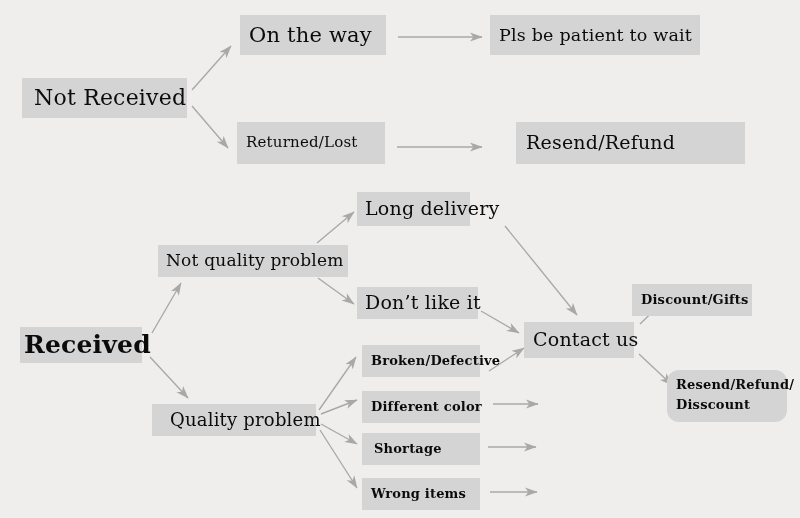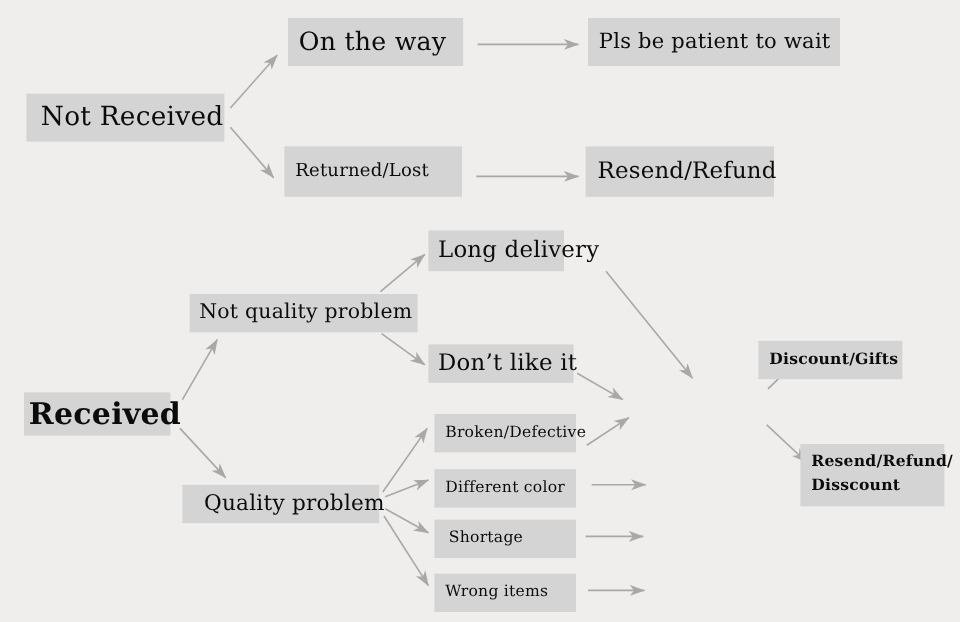--- a/index.html
+++ b/index.html
@@ -51,21 +51,21 @@
   }
   #n-pls-wait {
     left: 490px; top: 15px; width: 210px; height: 40px;
     font-size: 17.5px; padding-left: 9px;
   }
   #n-returned-lost {
     left: 237px; top: 122px; width: 148px; height: 42px;
     font-size: 15px; padding-left: 9px;
   }
   #n-resend-refund {
-    left: 488px; top: 122px; width: 157px; height: 42px;
+    left: 516px; top: 122px; width: 229px; height: 42px;
     font-size: 19px; padding-left: 10px;
   }
   
   #n-received {
     left: 20px; top: 327px; width: 122px; height: 36px;
     font-size: 25px; padding-left: 4px; font-weight: 600;
   }
   #n-not-quality {
     left: 158px; top: 245px; width: 190px; height: 32px;
     font-size: 17px; padding-left: 8px;
@@ -78,37 +78,37 @@
     left: 357px; top: 287px; width: 121px; height: 32px;
     font-size: 19px; padding-left: 8px;
   }
   #n-quality {
     left: 152px; top: 404px; width: 164px; height: 32px;
     font-size: 18px; padding-left: 18px;
   }
   .qsub {
     left: 362px; width: 118px; height: 32px;
     font-size: 13px; padding-left: 9px;
-    font-weight: 400;
+    font-weight: 700;
   }
   #n-broken { top: 345px; }
   #n-diffcolor { top: 391px; text-align: center; }
   #n-shortage { top: 433px; padding-left: 12px; }
   #n-wrong { top: 478px; }
   #n-contact {
     left: 524px; top: 322px; width: 110px; height: 36px;
     font-size: 19px; padding-left: 9px;
   }
   #n-discount {
     left: 632px; top: 284px; width: 120px; height: 32px;
     font-size: 13px; padding-left: 9px; font-weight: 600;
   }
   #n-resend-disscount {
     left: 667px; top: 370px; width: 120px; height: 52px;
-    font-size: 13px; padding: 5px 0 0 9px; font-weight: 600;
+    font-size: 13px; padding: 5px 0 0 9px; font-weight: 600; border-radius: 12px;
   }
 </style>
 </head>
 <body>
 
 <div id="canvas">
 
   <svg class="arrows" viewBox="0 0 800 518" xmlns="http://www.w3.org/2000/svg">
     <defs>
       <marker id="ah" markerWidth="11" markerHeight="11" refX="9" refY="4" orient="auto" markerUnits="strokeWidth">
@@ -175,20 +175,21 @@
   <div class="node" id="n-quality">Quality problem</div>
 
   <div class="node qsub" id="n-broken">Broken/Defective</div>
 
   <div class="node qsub" id="n-diffcolor">Different color</div>
 
   <div class="node qsub" id="n-shortage">Shortage</div>
 
   <div class="node qsub" id="n-wrong">Wrong items</div>
 
+  <div class="node" id="n-contact">Contact us</div>
 
   <div class="node" id="n-discount">Discount/Gifts</div>
 
   <div class="node multiline" id="n-resend-disscount">
     <div>Resend/Refund/</div>
     <div>Disscount</div>
   </div>
 
 </div>
 

